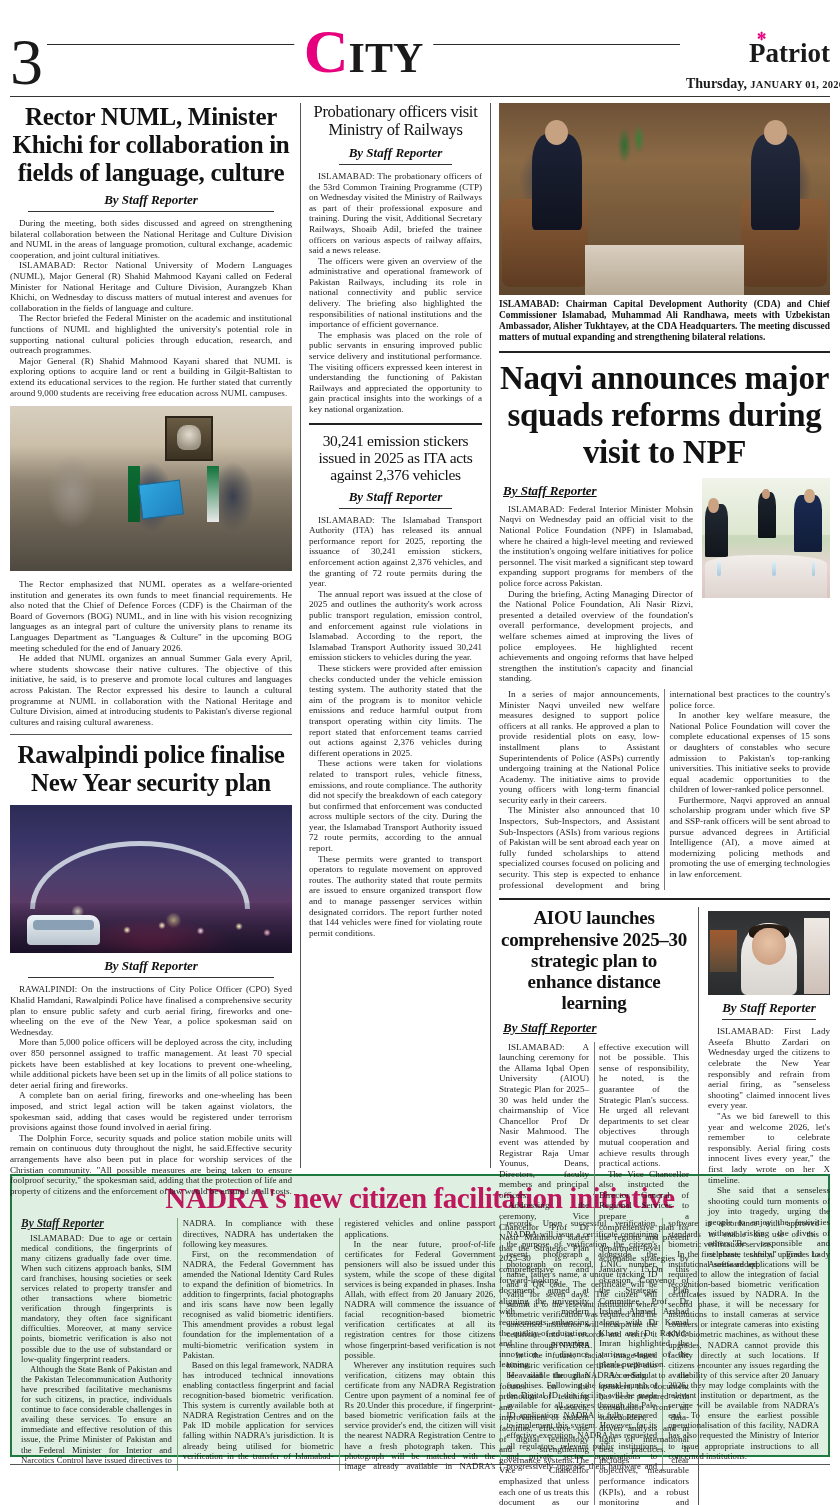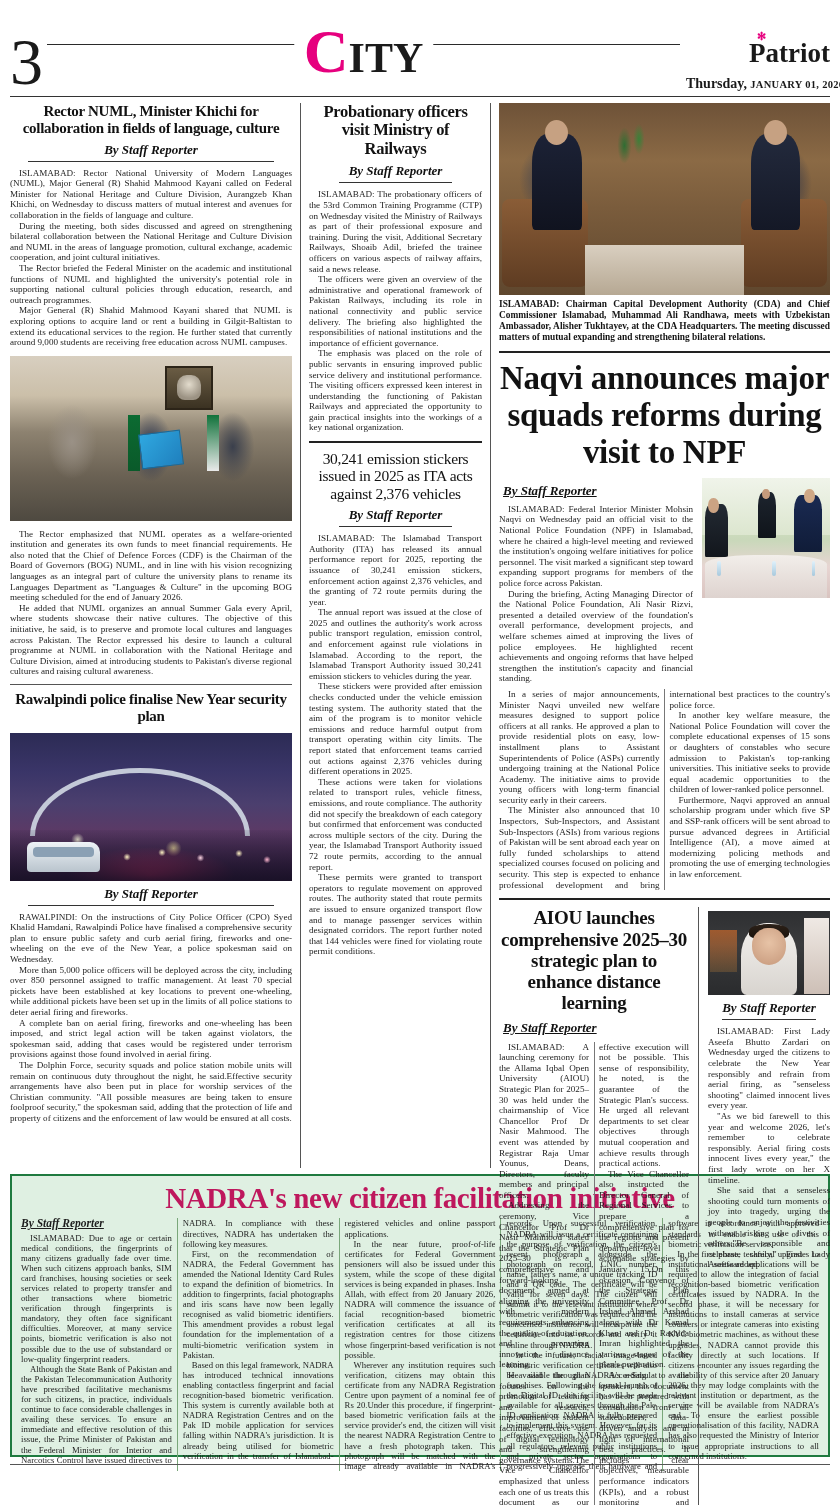--- a/index.html
+++ b/index.html
@@ -66,23 +66,23 @@
   .col-a { width: 290px; padding-right: 8px; }
   .col-b { width: 190px; padding: 0 8px; border-left: 1px solid #555; }
   .col-cd { flex: 1; padding-left: 8px; border-left: 1px solid #555; }
 
   
   .hl {
     font-family: "Liberation Serif", serif;
     font-weight: 700; color: #121212; text-align: center;
     line-height: 1.12; letter-spacing: -0.3px;
   }
-  .hl-xl { font-size: 15px; }
+  .hl-xl { font-size: 25px; }
   .hl-lg { font-size: 19px; }
-  .hl-md { font-size: 16.5px; font-weight: 700; }
+  .hl-md { font-size: 16.5px; font-weight: 400; }
   .hl-sm { font-size: 15.5px; font-weight: 400; }
   .hl-huge { font-size: 33px; }
 
   .byline {
     text-align: center; font-style: italic; font-weight: 700;
     font-size: 13px; margin: 5px 0 0 0; color: #111;
     font-family: "Liberation Serif", serif;
   }
   .byline-rule { border-top: 1px solid #333; margin: 3px 18px 6px 18px; }
   .byline-rule-narrow { border-top: 1px solid #333; margin: 3px 30px 6px 30px; }
@@ -303,22 +303,22 @@
 
   <div class="main-grid">
 
     <div class="col col-a">
 
       <div>
         <div class="hl hl-xl">Rector NUML, Minister Khichi for collaboration in fields of language, culture</div>
         <div class="byline">By Staff Reporter</div>
         <div class="byline-rule"></div>
         <div class="body-text">
+          <p>During the meeting, both sides discussed and agreed on strengthening bilateral collaboration between the National Heritage and Culture Division and NUML in the areas of language promotion, cultural exchange, academic cooperation, and joint cultural initiatives.</p>
           <p>ISLAMABAD: Rector National University of Modern Languages (NUML), Major General (R) Shahid Mahmood Kayani called on Federal Minister for National Heritage and Culture Division, Aurangzeb Khan Khichi, on Wednesday to discuss matters of mutual interest and avenues for collaboration in the fields of language and culture.</p>
-          <p>During the meeting, both sides discussed and agreed on strengthening bilateral collaboration between the National Heritage and Culture Division and NUML in the areas of language promotion, cultural exchange, academic cooperation, and joint cultural initiatives.</p>
           <p>The Rector briefed the Federal Minister on the academic and institutional functions of NUML and highlighted the university's potential role in supporting national cultural policies through education, research, and outreach programmes.</p>
           <p>Major General (R) Shahid Mahmood Kayani shared that NUML is exploring options to acquire land or rent a building in Gilgit-Baltistan to extend its educational services to the region. He further stated that currently around 9,000 students are receiving free education across NUML campuses.</p>
         </div>
         <div class="photo ph-numl mt4" style="height:165px;">
           <div class="grad"></div>
           <div class="frame"></div>
           <div class="flag1"></div>
           <div class="flag2"></div>
           <div class="book"></div>
         </div>

